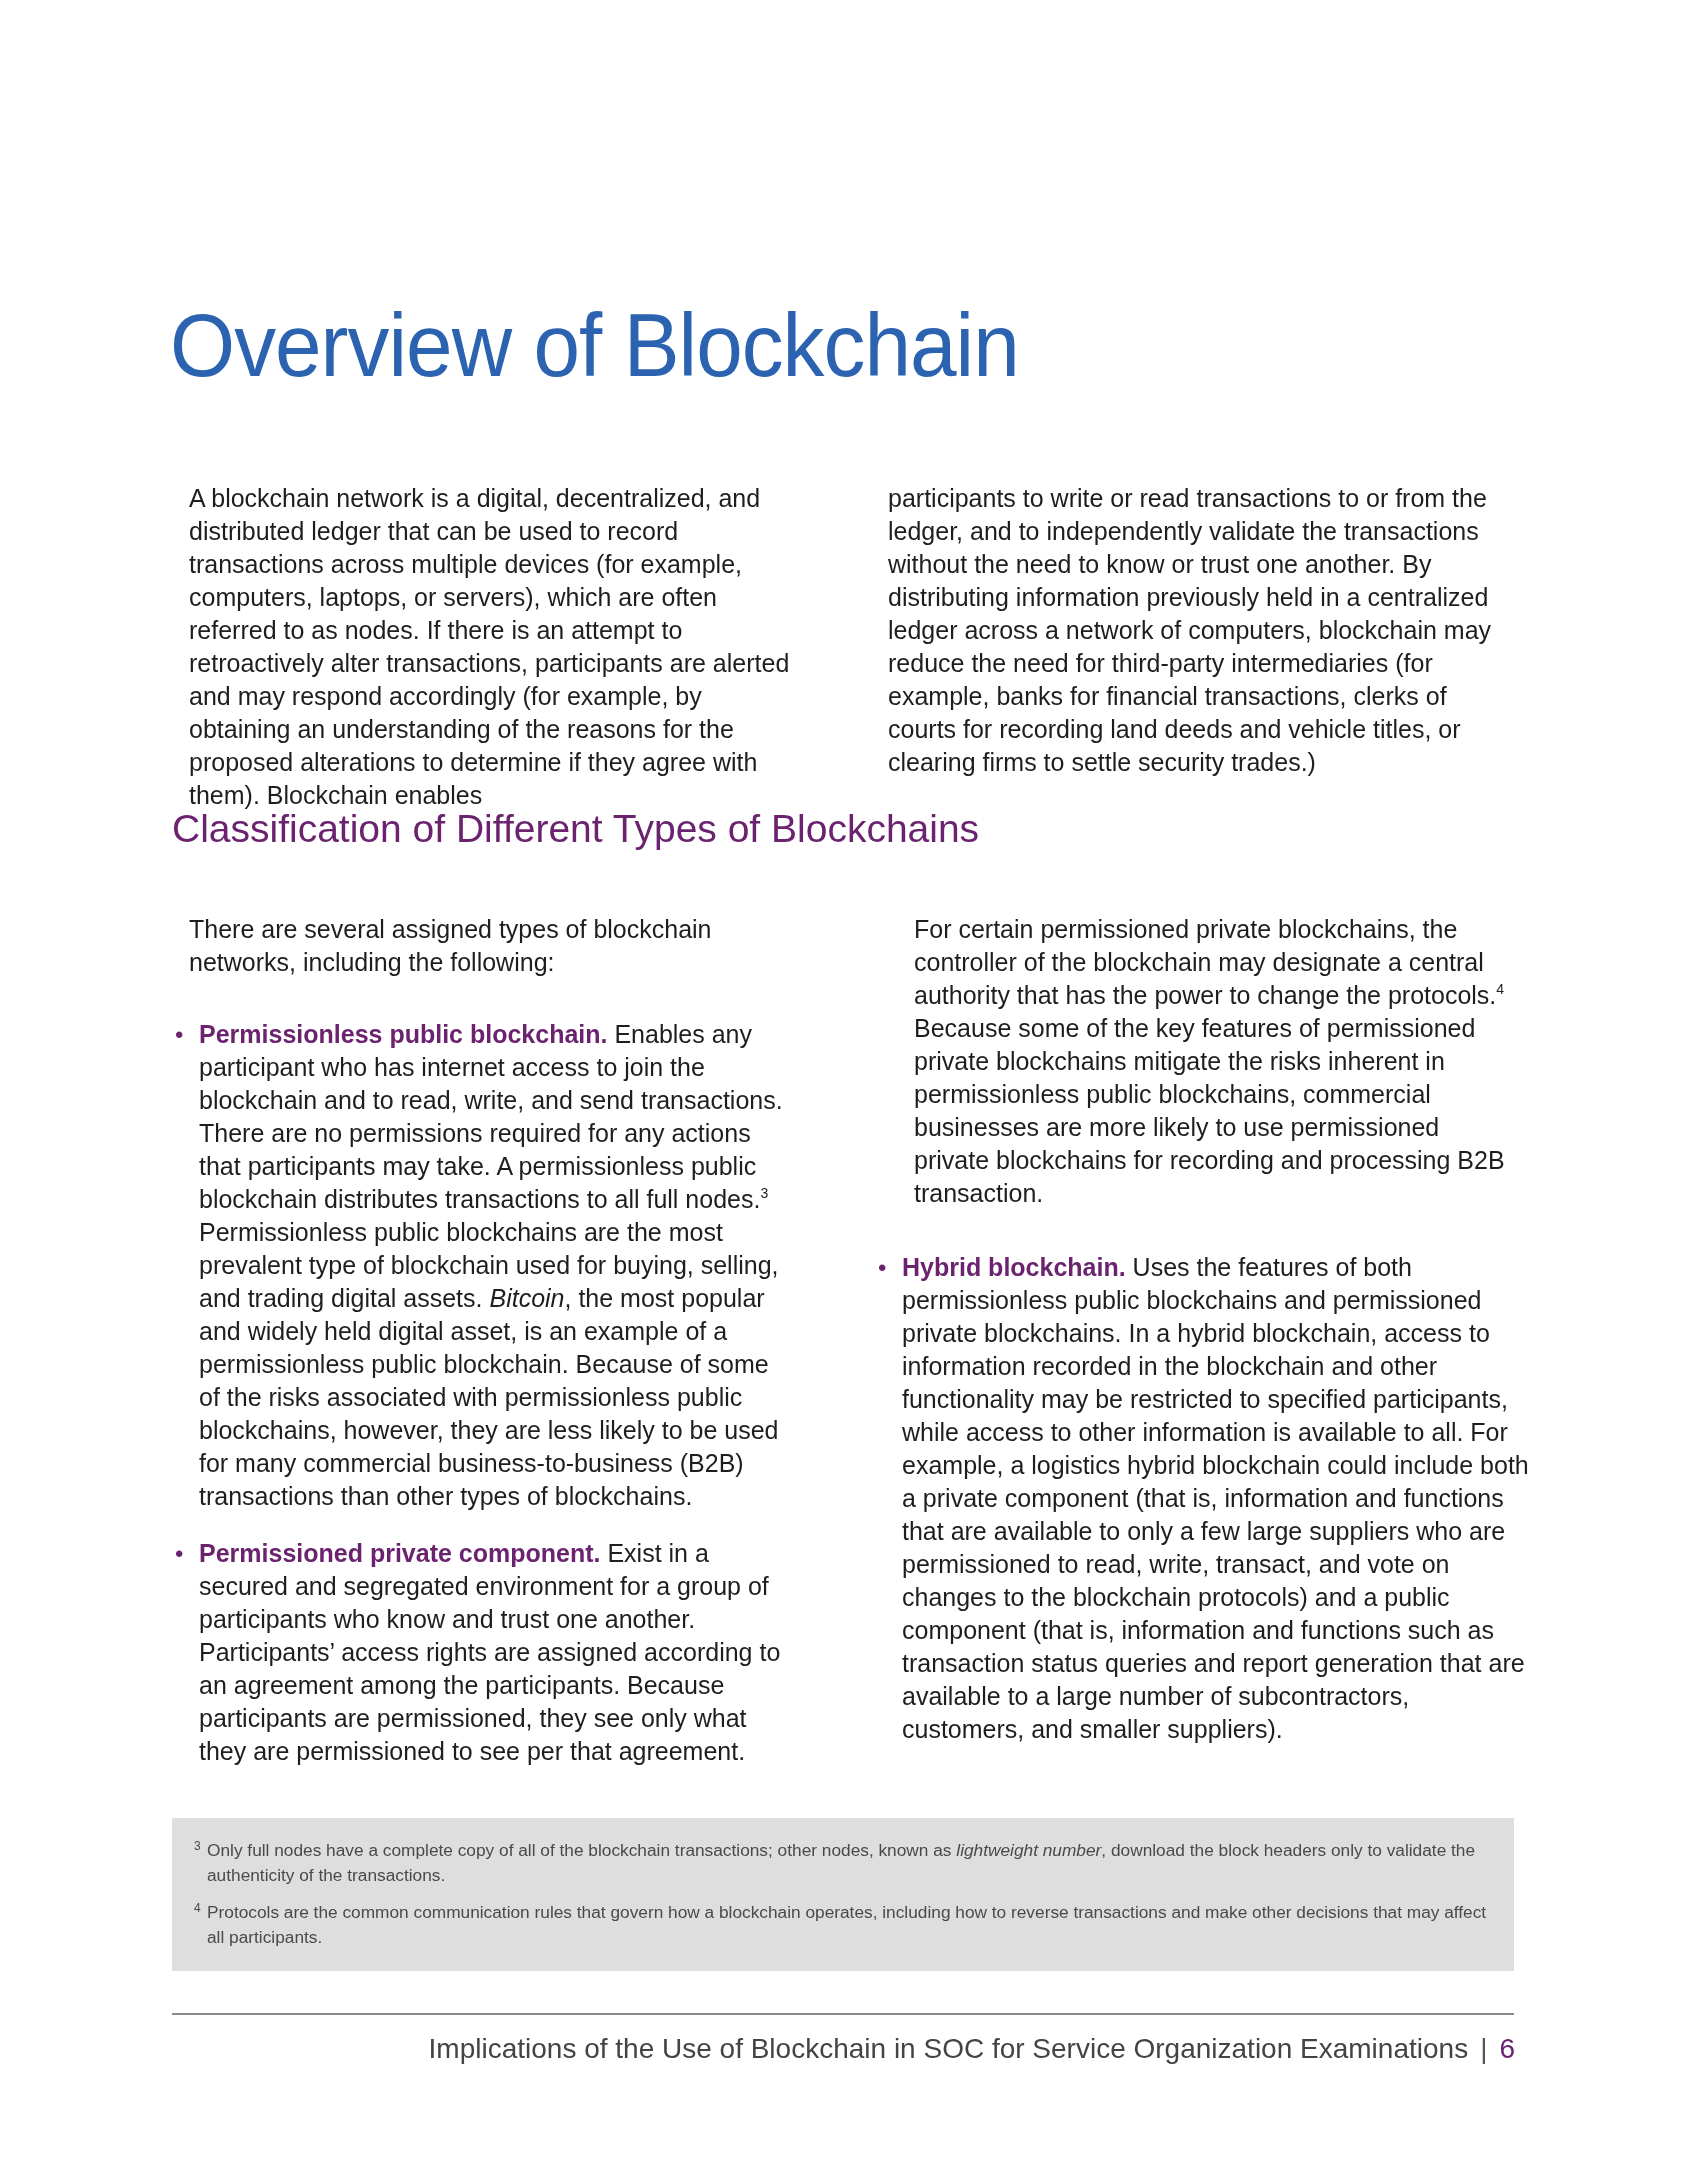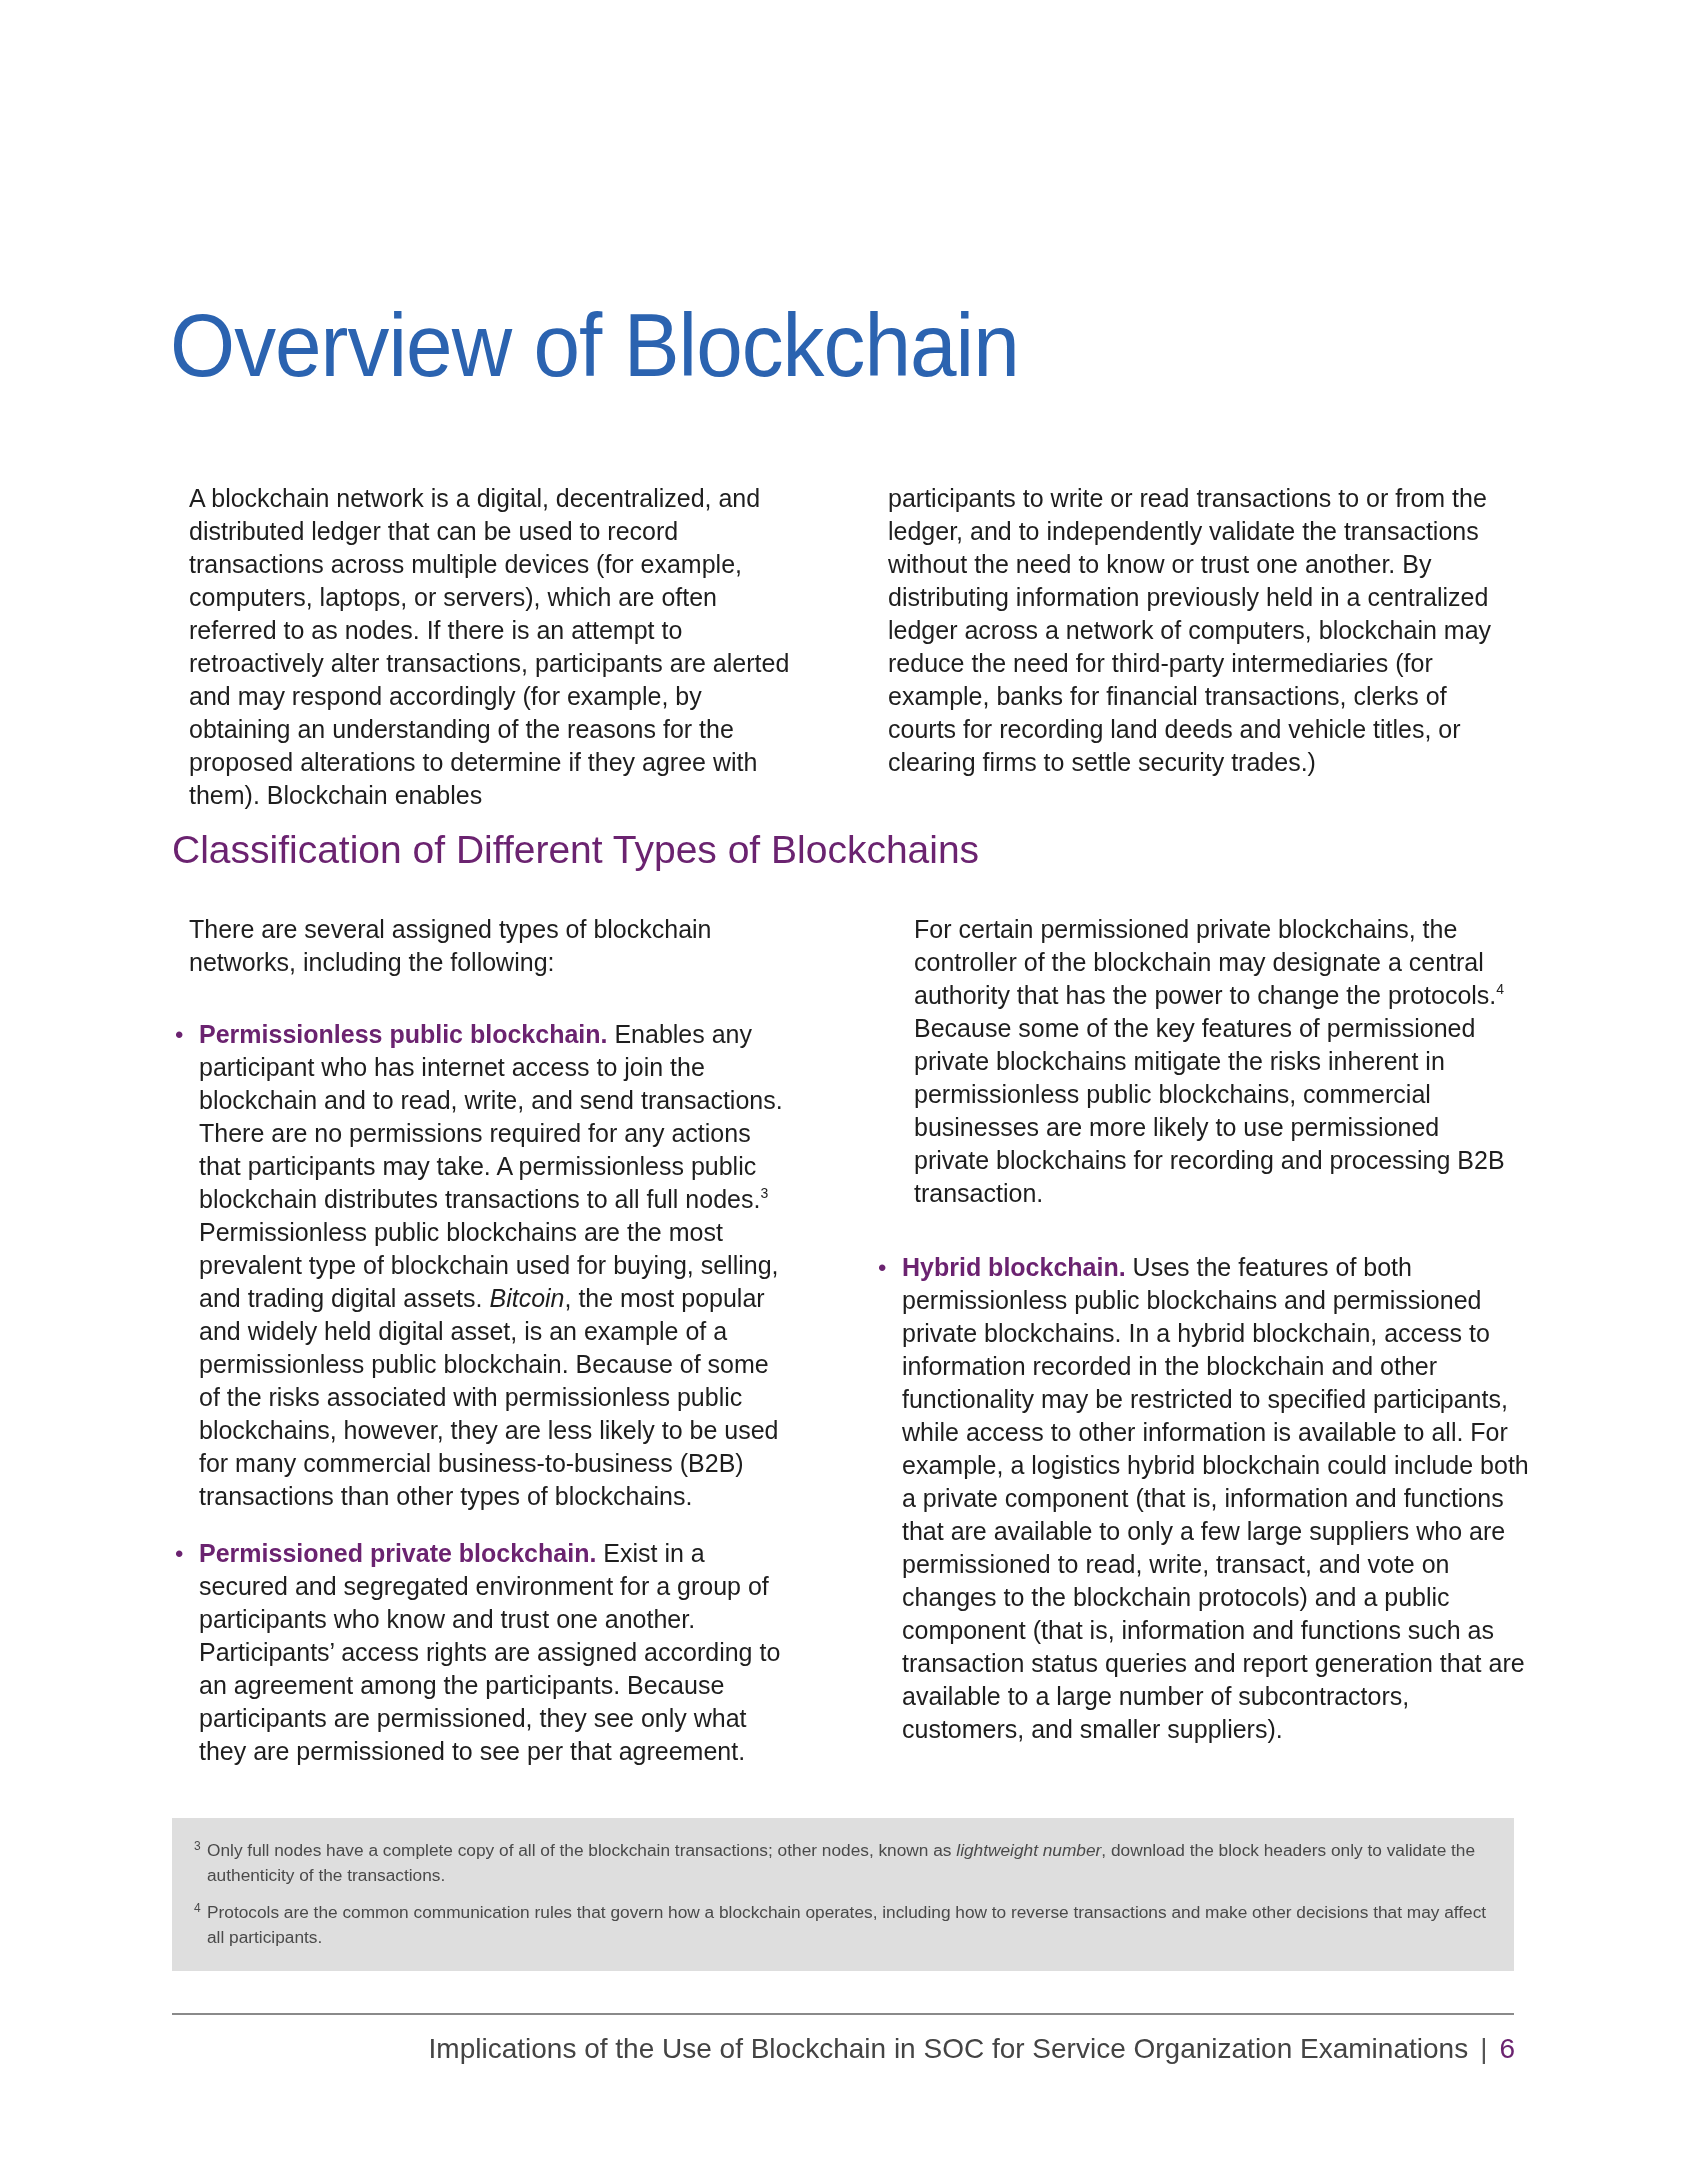--- a/index.html
+++ b/index.html
@@ -5,21 +5,21 @@
     html, body { margin: 0; padding: 0; background: #ffffff; }
     body { width: 1683px; height: 2178px; position: relative; overflow: hidden;
            font-family: "Liberation Sans", "DejaVu Sans", sans-serif; color: #1e1e1e; }
     .page-title { position: absolute; left: 170px; top: 297px; margin: 0;
                   font-size: 89px; font-weight: normal; color: #2b63b0; letter-spacing: -1px;
                   font-family: "Liberation Sans", sans-serif; line-height: 1.1; transform: scaleX(0.94); transform-origin: left; }
     .col { position: absolute; font-size: 25px; line-height: 33px; font-weight: normal; }
     .col p { margin: 17px; }
     .intro-left { left: 172px; top: 465px; width: 653px; }
     .intro-right { left: 871px; top: 465px; width: 653px; }
-    .section-heading { position: absolute; left: 172px; top: 827px; margin: 0;
+    .section-heading { position: absolute; left: 172px; top: 806px; margin: 0;
                        font-size: 39px; font-weight: normal; color: #6b2370; line-height: 1.2; }
     .cls-left { left: 172px; top: 896px; width: 624px; }
     .cls-right { left: 897px; top: 896px; width: 634px; }
     .bullet-list { list-style: none; margin: 0; padding: 0; }
     .bullet-item { position: relative; padding-left: 27px; }
     .bullet-dot { position: absolute; left: 3px; top: 0; color: #6b2370; font-size: 24px; }
     .term { color: #6b2370; font-weight: bold; }
     sup { font-size: 14px; vertical-align: 10px; line-height: 0; }
     .gap-intro { height: 22px; }
     .gap-item { height: 24px; }
@@ -53,21 +53,21 @@
   <p>There are several assigned types of blockchain networks, including the following:</p>
   <div class="gap-intro"></div>
   <ul class="bullet-list">
     <li class="bullet-item">
       <span class="bullet-dot">•</span>
       <span class="term">Permissionless public blockchain.</span><span> Enables any participant who has internet access to join the blockchain and to read, write, and send transactions. There are no permissions required for any actions that participants may take. A permissionless public blockchain distributes transactions to all full nodes.</span><sup>3</sup><span> Permissionless public blockchains are the most prevalent type of blockchain used for buying, selling, and trading digital assets. </span><i>Bitcoin</i><span>, the most popular and widely held digital asset, is an example of a permissionless public blockchain. Because of some of the risks associated with permissionless public blockchains, however, they are less likely to be used for many commercial business-to-business (B2B) transactions than other types of blockchains.</span>
     </li>
     <div class="gap-item"></div>
     <li class="bullet-item">
       <span class="bullet-dot">•</span>
-      <span class="term">Permissioned private blockchain.</span><span> Exist in a secured and segregated environment for a group of participants who know and trust one another. Participants’ access rights are assigned according to an agreement among the participants. Because participants are permissioned, they see only what they are permissioned to see per that agreement.</span>
+      <span class="term">Permissioned private component.</span><span> Exist in a secured and segregated environment for a group of participants who know and trust one another. Participants’ access rights are assigned according to an agreement among the participants. Because participants are permissioned, they see only what they are permissioned to see per that agreement.</span>
     </li>
   </ul>
 </div>
 
 <div class="col cls-right">
   <p><span>For certain permissioned private blockchains, the controller of the blockchain may designate a central authority that has the power to change the protocols.</span><sup>4</sup><span> Because some of the key features of permissioned private blockchains mitigate the risks inherent in permissionless public blockchains, commercial businesses are more likely to use permissioned private blockchains for recording and processing B2B transaction.</span></p>
   <div class="gap-item"></div>
   <ul class="bullet-list">
     <li class="bullet-item" style="margin-left:-22px;">
       <span class="bullet-dot">•</span>

